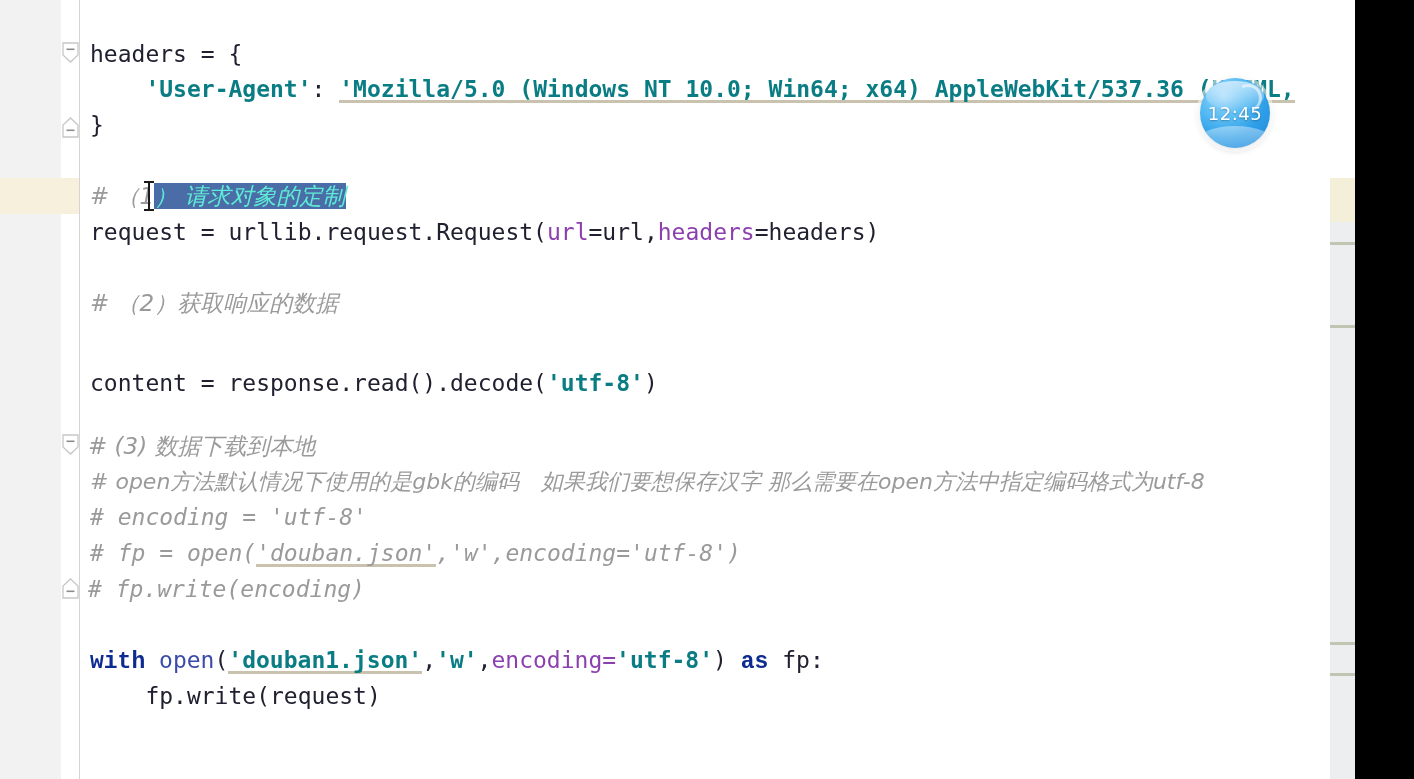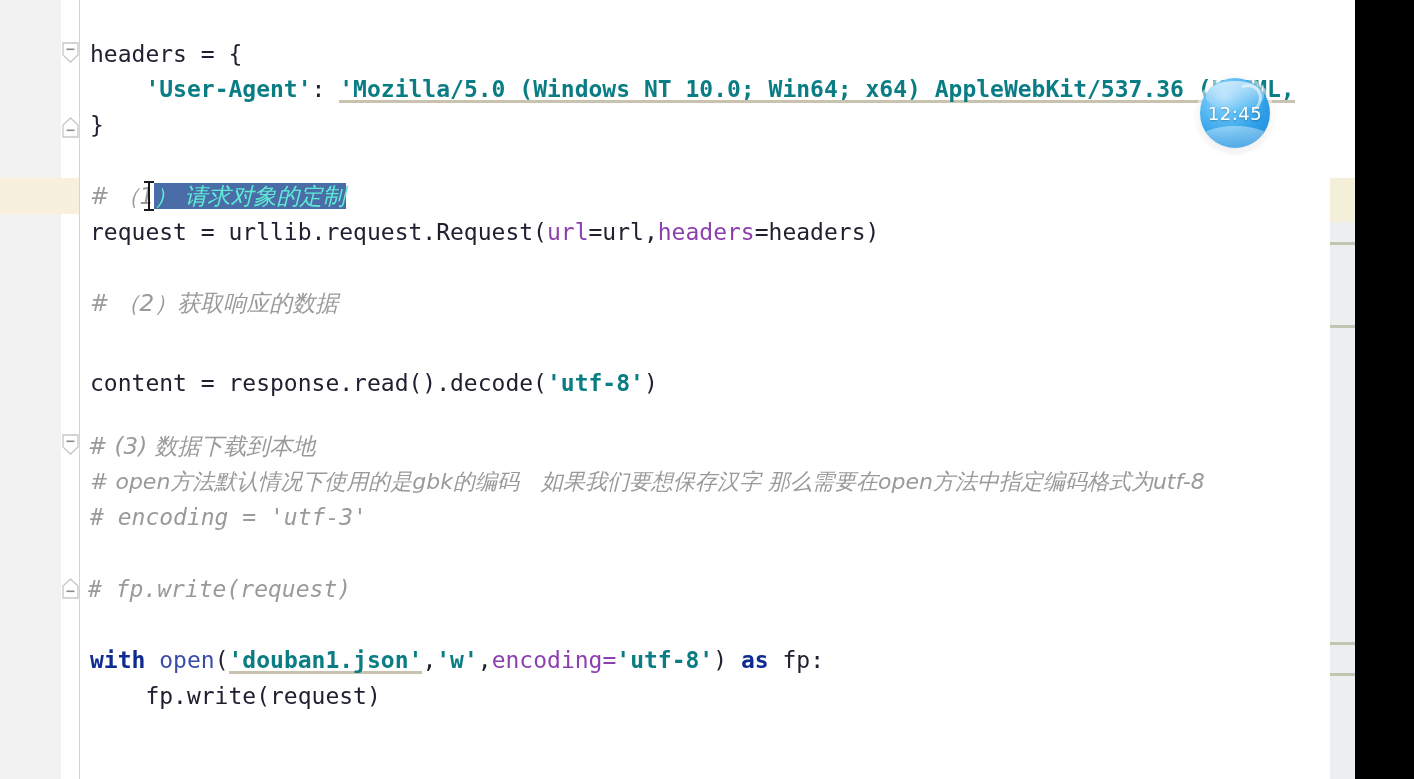--- a/index.html
+++ b/index.html
@@ -84,21 +84,21 @@
   }
   .curline-band-gutter {
     position: absolute;
     left: 0; width: 80px;
     height: 36px;
     background: #f6f0dd;
     z-index: 3;
   }
 
   
-  .kw      { color: #0d2b91; font-weight: bold; }
+  .kw      { color: #0d2b91; font-weight: bold; font-family: Liberation Mono, monospace; }
   .fn      { color: #3a4ba8; }
   .str     { color: #0a7d84; font-weight: bold; }
   .param   { color: #8c3fae; }
   .plain   { color: #202030; }
   .cmt     { color: #9a9a9a; font-style: italic; }
   .cmt-cn  { color: #9a9a9a; font-style: italic; font-family: "DejaVu Sans", "Liberation Sans", sans-serif; }
 
   
   .squig {
     position: relative;
@@ -309,24 +309,25 @@
 
 
     <div class="line" style="top:357px;margin-top:8px;"><span class="plain">content = response.read().decode(</span><span class="str">'utf-8'</span><span class="plain">)</span></div>
 
     <div class="line" style="top:392px;"></div>
 
     <div class="line" style="top:428px; padding-left:8px;"><span class="cmt-cn"># (3) 数据下载到本地</span></div>
 
     <div class="line" style="top:464px; font-size:22px;"><span class="cmt-cn"># open方法默认情况下使用的是gbk的编码　如果我们要想保存汉字 那么需要在open方法中指定编码格式为utf-8</span></div>
 
-    <div class="line" style="top:499px;"><span class="cmt"># encoding = 'utf-3'</span></div>
-
-
-    <div class="line" style="top:571px; padding-left:8px;"><span class="cmt"># fp.write(request)</span></div>
+    <div class="line" style="top:499px;"><span class="cmt"># encoding = 'utf-8'</span></div>
+
+    <div class="line" style="top:535px;"><span class="cmt"># fp = open(</span><span class="cmt squig">'douban.json'</span><span class="cmt">,'w',encoding='utf-8')</span></div>
+
+    <div class="line" style="top:571px; padding-left:8px;"><span class="cmt"># fp.write(encoding)</span></div>
 
     <div class="line" style="top:606px;"></div>
 
     <div class="line" style="top:642px;"><span class="kw">with</span><span class="plain"> </span><span class="fn">open</span><span class="plain">(</span><span class="str squig">'douban1.json'</span><span class="plain">,</span><span class="str">'w'</span><span class="plain">,</span><span class="param">encoding</span><span class="param">=</span><span class="str">'utf-8'</span><span class="plain">) </span><span class="kw">as</span><span class="plain"> fp:</span></div>
 
     <div class="line" style="top:678px;"><span class="plain">    fp.write(request)</span></div>
 
   </div>
 
   <div id="caret" style="left:148px; top:181px;"></div>

